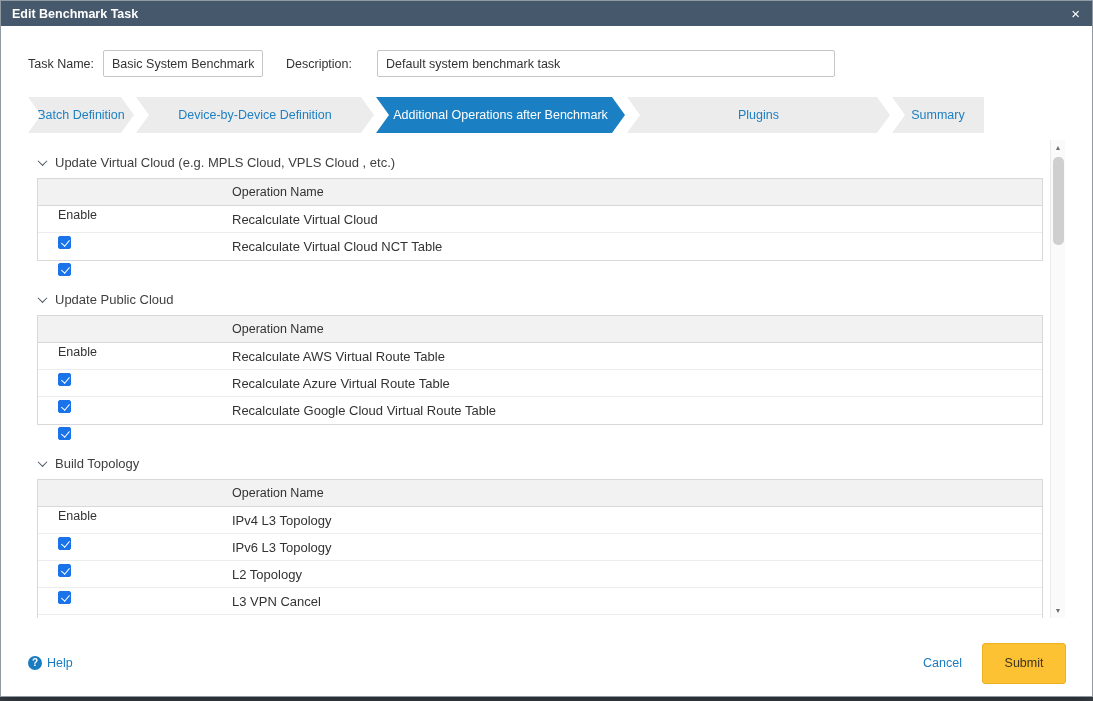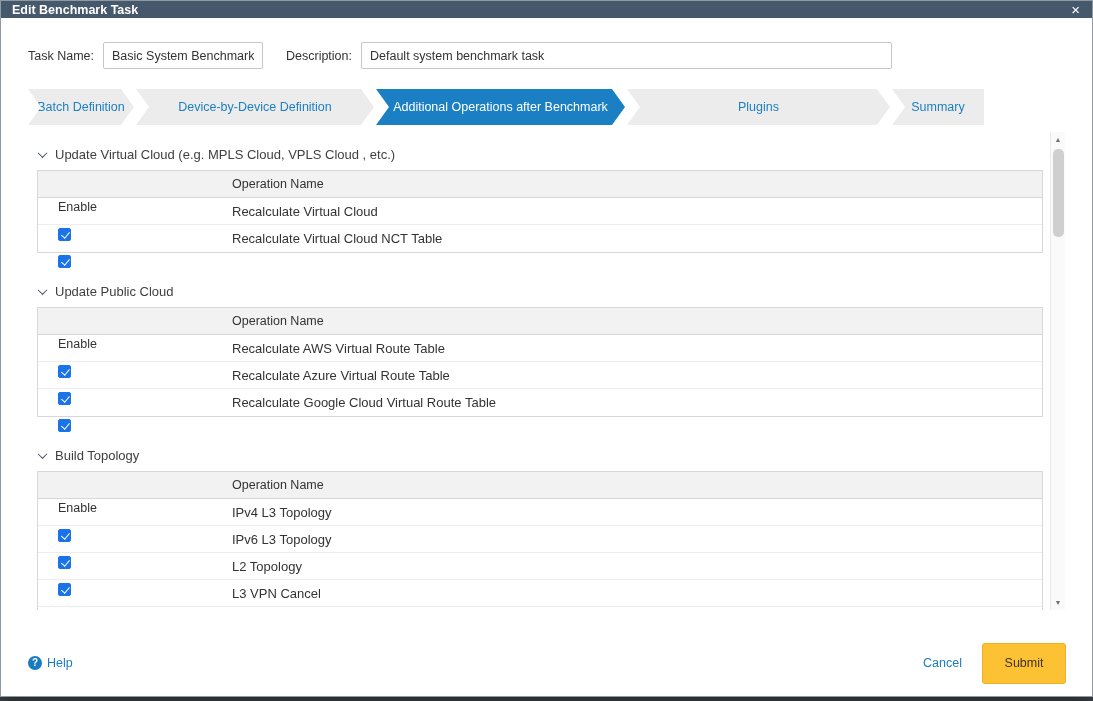--- a/index.html
+++ b/index.html
@@ -14,21 +14,21 @@
     position: absolute;
     top: 0; left: 0;
     width: 1093px;
     height: 697px;
     background: #ffffff;
     border: 1px solid #8f9aa3;
     box-shadow: 0 4px 18px rgba(0,0,0,.45);
   }
   
   .titlebar {
-    height: 17px;
+    height: 25px;
     background: #46586c;
     color: #fff;
     display: flex;
     align-items: center;
     padding: 0 12px 0 11px;
     font-size: 12.5px;
     font-weight: bold;
   }
   .titlebar .spacer { flex: 1; }
   .close-btn {
@@ -51,21 +51,21 @@
     height: 27px;
     border: 1px solid #c6c6c6;
     border-radius: 2px;
     font-family: "Liberation Sans", sans-serif;
     font-size: 12.5px;
     color: #333;
     padding: 0 8px;
     outline: none;
   }
   .task-name-input { width: 160px; margin-right: 23px; }
-  .description-input { width: 531px; }
+  .description-input { width: 458px; margin-left: 16px; }
   
   .tabs {
     display: flex;
     gap: 2px;
     margin: 20px 27px 0 27px;
     height: 36px;
   }
   .tab {
     background: #ececec;
     color: #1e7fc2;

